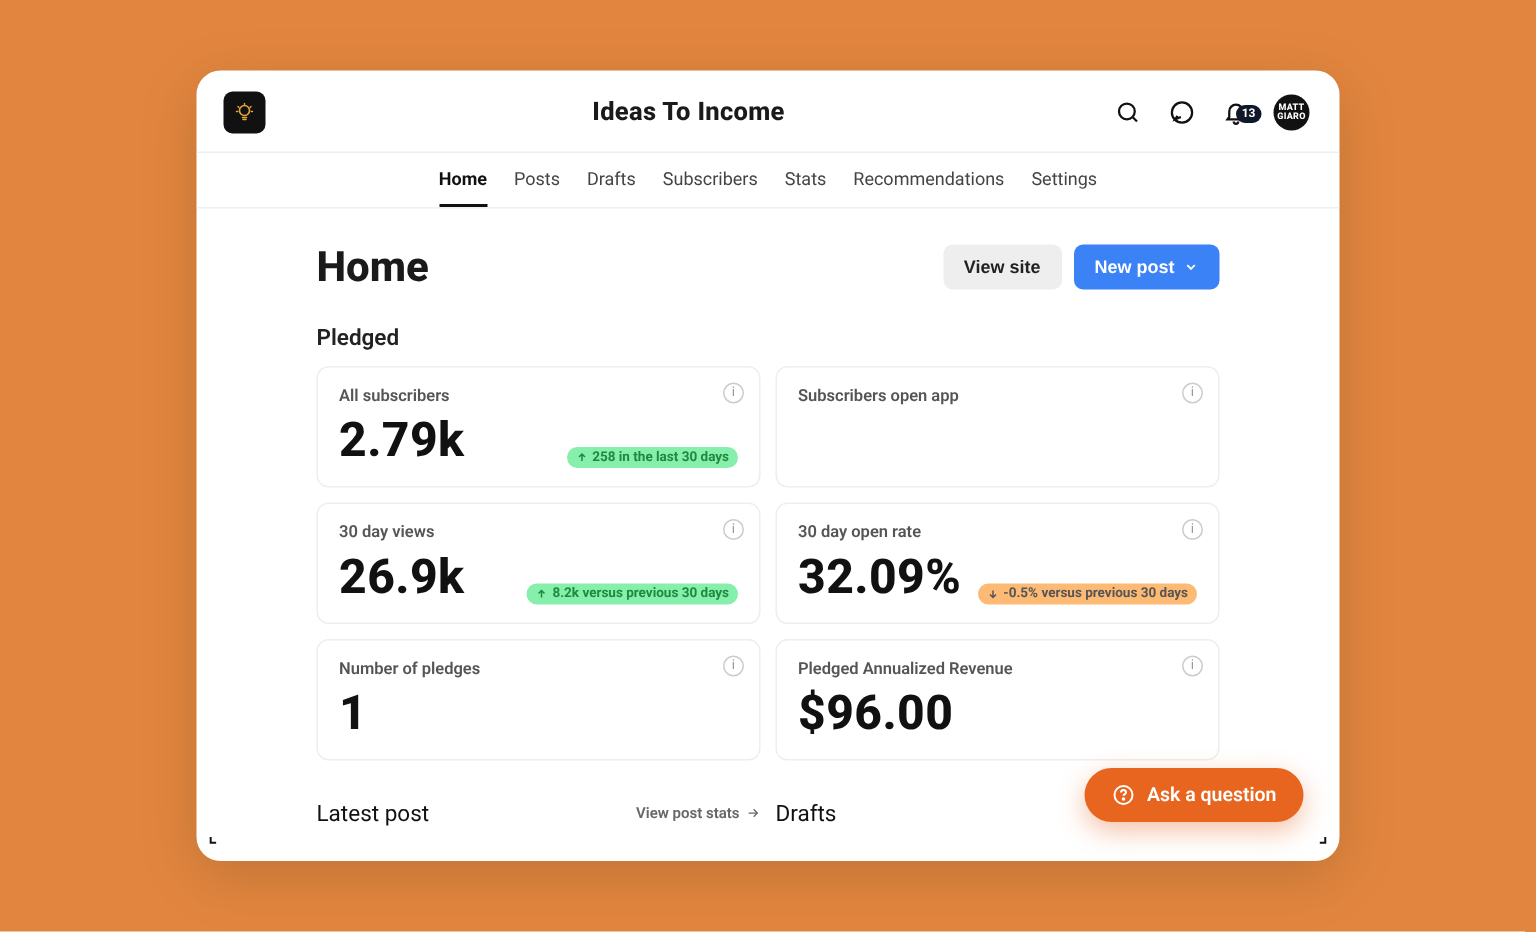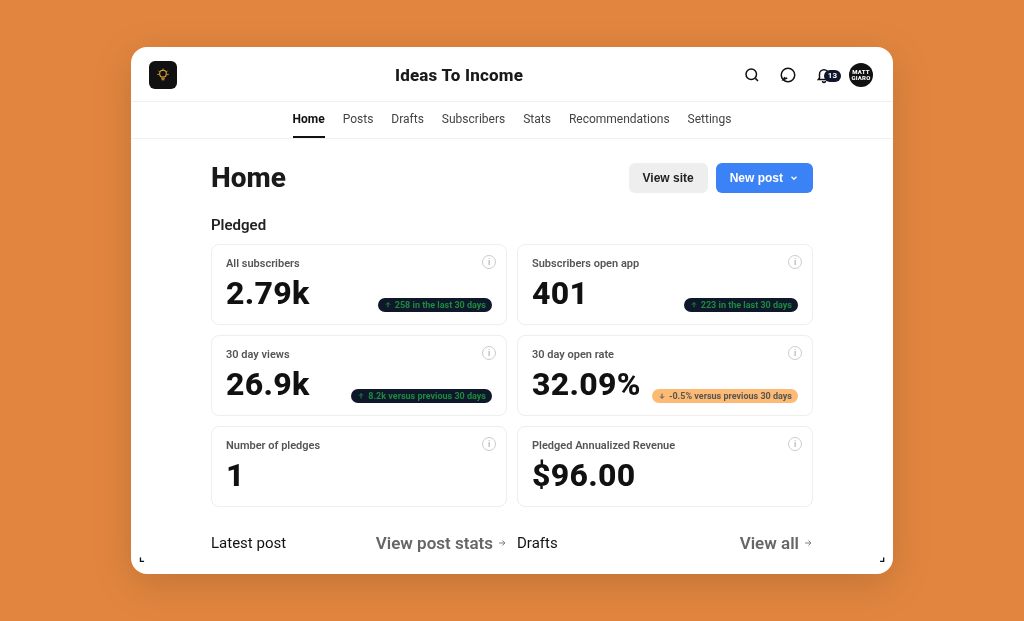--- a/index.html
+++ b/index.html
@@ -30,28 +30,28 @@
   .btn-secondary { background:#eee; color:#222; }
   .btn-primary { background:#3b82f6; color:#fff; }
   .btn-primary svg { width:10px; height:10px; stroke:#fff; }
   .section-title { font-size:15px; font-weight:600; color:#222; margin-bottom:10px; }
   .cards { display:grid; grid-template-columns:1fr 1fr; gap:10px; }
   .card { border:1px solid #eee; border-radius:8px; padding:12px 14px; position:relative; }
   .card-label { font-size:11px; color:#555; font-weight:600; }
   .card-val-row { display:flex; align-items:flex-end; justify-content:space-between; margin-top:4px; }
   .card-value { font-size:32px; font-weight:800; color:#111; letter-spacing:.3px; }
   .delta { font-size:9px; font-weight:700; padding:2px 6px; border-radius:10px; display:flex; align-items:center; gap:3px; }
-  .delta.up { background:#0f172a; color:#1d8a3e; }
+  .delta.up { background:#86efac; color:#1d8a3e; }
   .delta.down { background:#fdba74; color:#555; }
   .delta svg { width:8px; height:8px; }
   .info-ic { position:absolute; top:10px; right:10px; width:14px; height:14px; border:1px solid #ccc; border-radius:50%; font-size:9px; color:#999; display:flex; align-items:center; justify-content:center; }
   .lower { display:grid; grid-template-columns:1fr 1fr; gap:10px; margin-top:26px; }
   .lower-head { display:flex; align-items:center; justify-content:space-between; }
   .lower-title { font-size:15px; font-weight:400; color:#111; }
-  .link { font-size:17px; color:#666; font-weight:600; display:flex; align-items:center; gap:4px; cursor:pointer; }
+  .link { font-size:10px; color:#666; font-weight:600; display:flex; align-items:center; gap:4px; cursor:pointer; }
   .link svg { width:10px; height:10px; stroke:#666; }
   
   .ask { position:absolute; right:24px; bottom:26px; background:#e7651f; color:#fff; border-radius:24px; padding:10px 18px; font-size:13px; font-weight:600; display:flex; align-items:center; gap:8px; cursor:pointer; box-shadow:0 6px 18px rgba(231,101,31,.4); }
   .ask svg { width:16px; height:16px; stroke:#fff; }
   
   .crop-left, .crop-right { position:absolute; bottom:10px; color:#111; font-weight:700; font-size:12px; }
   .crop-left { left:8px; }
   .crop-right { right:8px; }
 </style>
 </head>
@@ -130,29 +130,20 @@
               <svg viewBox="0 0 24 24" fill="none" stroke="currentColor" stroke-width="3">
                 <path d="M12 19V5M6 11l6-6 6 6"></path>
               </svg>
               <span>258 in the last 30 days</span>
             </div>
     </div>
         </div>
         <div class="card">
     <div class="info-ic">i</div>
     <div class="card-label">Subscribers open app</div>
-    <div class="card-val-row">
-      <div class="card-value">401</div>
-      <div class="delta up">
-              <svg viewBox="0 0 24 24" fill="none" stroke="currentColor" stroke-width="3">
-                <path d="M12 19V5M6 11l6-6 6 6"></path>
-              </svg>
-              <span>223 in the last 30 days</span>
-            </div>
-    </div>
         </div>
         <div class="card">
     <div class="info-ic">i</div>
     <div class="card-label">30 day views</div>
     <div class="card-val-row">
       <div class="card-value">26.9k</div>
       <div class="delta up">
               <svg viewBox="0 0 24 24" fill="none" stroke="currentColor" stroke-width="3">
                 <path d="M12 19V5M6 11l6-6 6 6"></path>
               </svg>
@@ -211,16 +202,24 @@
             <svg viewBox="0 0 24 24" fill="none" stroke-width="2">
                 <path d="M5 12h13M13 6l6 6-6 6"></path>
               </svg>
           </div>
         </div>
       </div>
     </div>
 
   </div>
 
+  <div class="ask">
+    <svg viewBox="0 0 24 24" fill="none" stroke-width="2">
+      <circle cx="12" cy="12" r="9"></circle>
+        <path d="M9.5 9.5a2.5 2.5 0 015 0c0 1.5-2.5 1.8-2.5 3.2"></path>
+        <circle cx="12" cy="16" r=".8" fill="#fff"></circle>
+    </svg>
+    <span>Ask a question</span>
+  </div>
 
   <div class="crop-left">⌞</div>
   <div class="crop-right">⌟</div>
 </div>
 
 </body></html>

